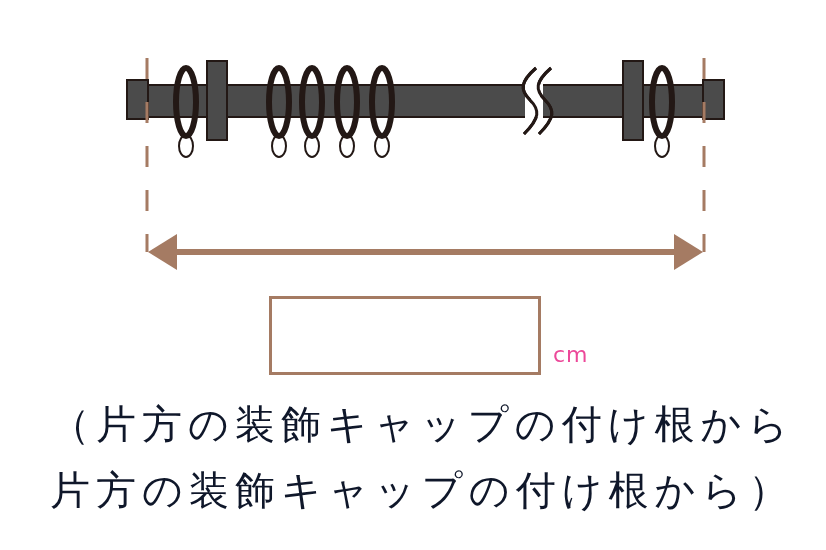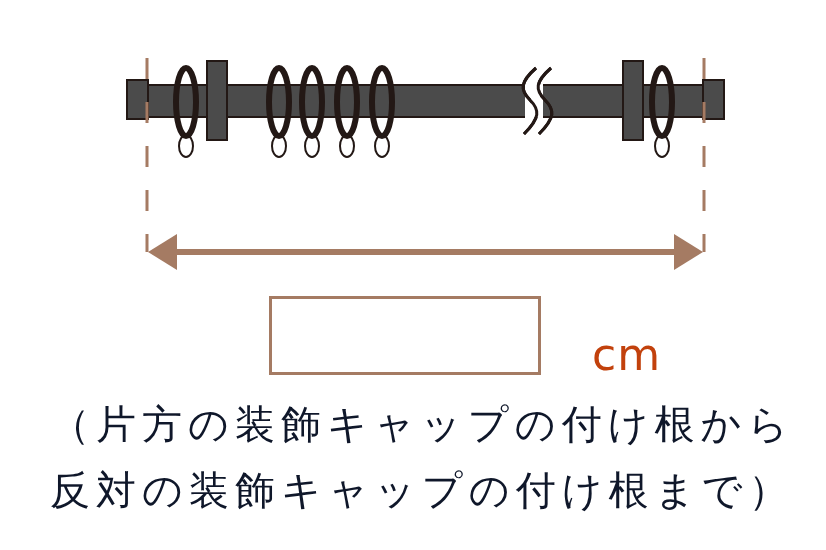--- a/index.html
+++ b/index.html
@@ -1,21 +1,21 @@
 <!DOCTYPE html>
 <html><head>
 <meta charset="utf-8">
 <style>
   html, body { margin: 0; padding: 0; background: #ffffff; }
   body { width: 826px; height: 550px; position: relative; overflow: hidden; }
   #diagram { position: absolute; left: 0; top: 0; }
   .unit {
     position: absolute; left: 553px; top: 335px;
-    font-family: "DejaVu Sans", sans-serif; font-size: 44px; color: #c2410c;
-    letter-spacing: 1px; line-height: 40px; margin-left: 39px;
+    font-family: "DejaVu Sans", sans-serif; font-size: 22px; color: #ec4899;
+    letter-spacing: 1px; line-height: 40px;
   }
   .note {
     position: absolute; left: 50px; width: 760px;
     font-family: "DejaVu Sans", sans-serif; font-size: 40px; color: #0f172a;
     letter-spacing: 6px; line-height: 48px; white-space: nowrap;
   }
   .note.l1 { top: 400px; }
   .note.l2 { top: 466px; }
   .input-box {
     position: absolute; left: 269px; top: 296px; width: 266px; height: 73px;
@@ -80,13 +80,13 @@
   <g fill="#a57b63">
     <rect x="175" y="249" width="500" height="6"></rect>
     <polygon points="148,252 177,234 177,270"></polygon>
     <polygon points="703,252 674,234 674,270"></polygon>
   </g>
 </svg>
 
 <div class="input-box"></div>
 <div class="unit">cm</div>
 <div class="note l1">（片方の装飾キャップの付け根から</div>
-<div class="note l2">反対の装飾キャップの付け根まで）</div>
+<div class="note l2">片方の装飾キャップの付け根から）</div>
 
 </body></html>

